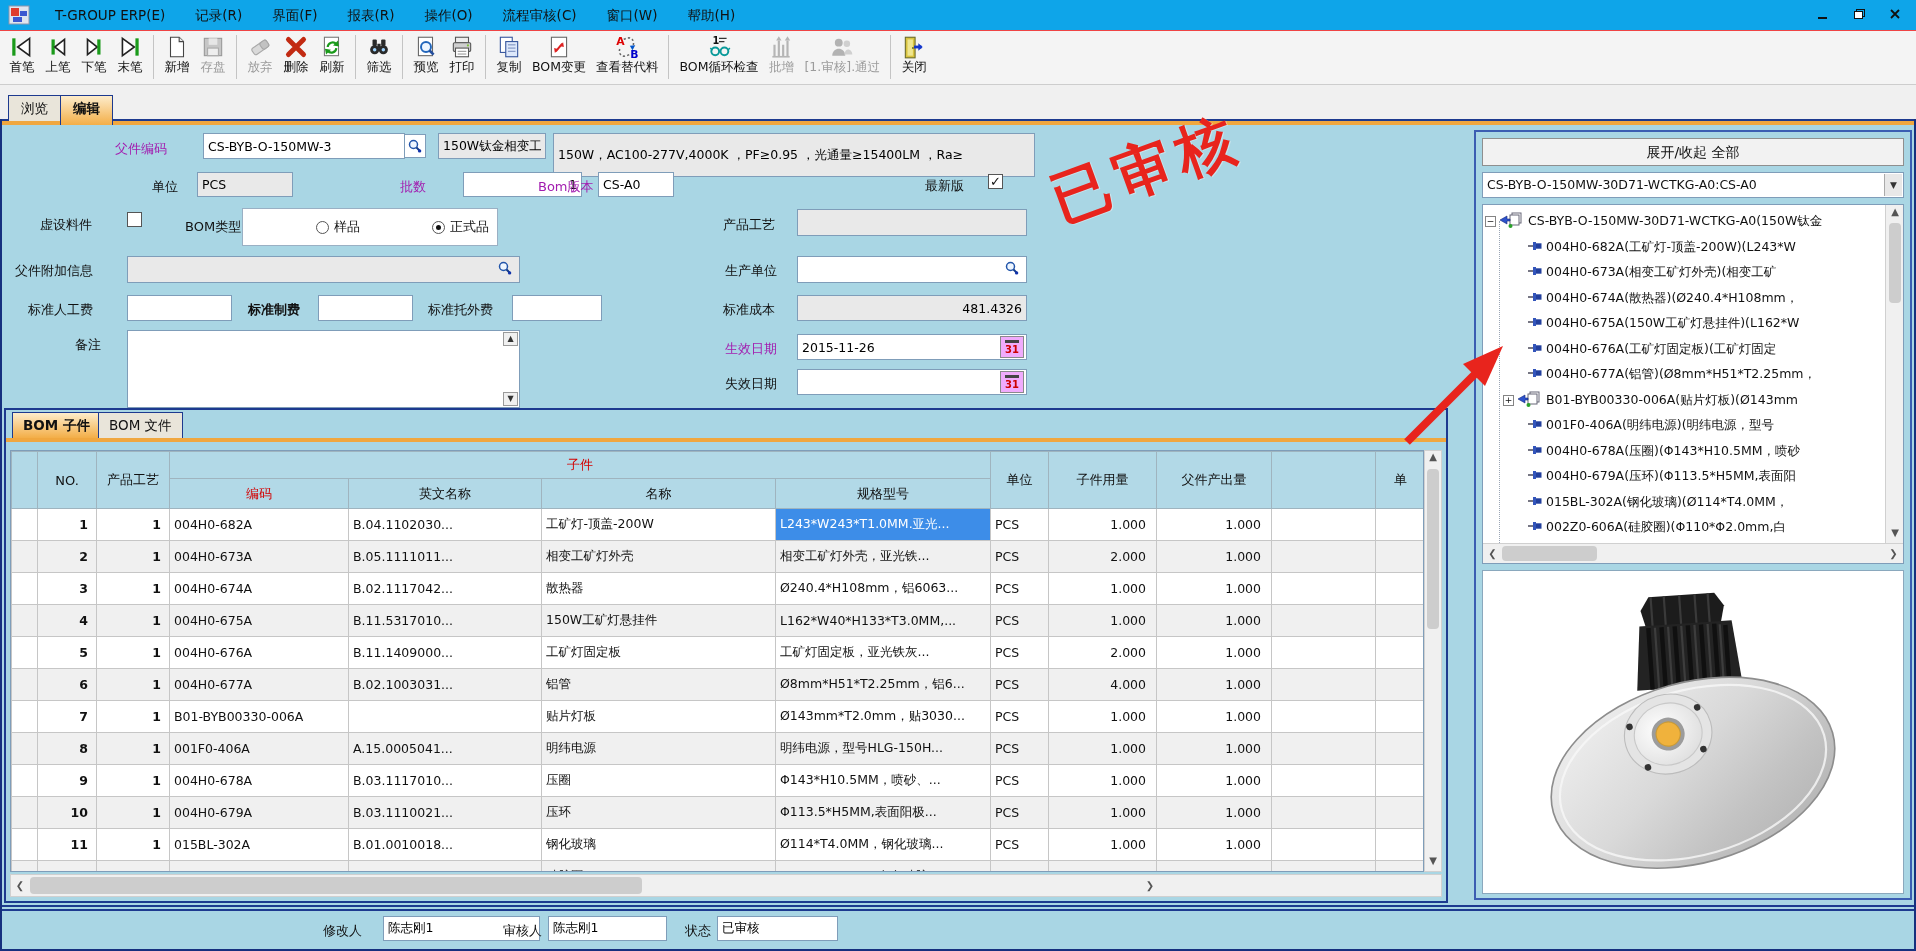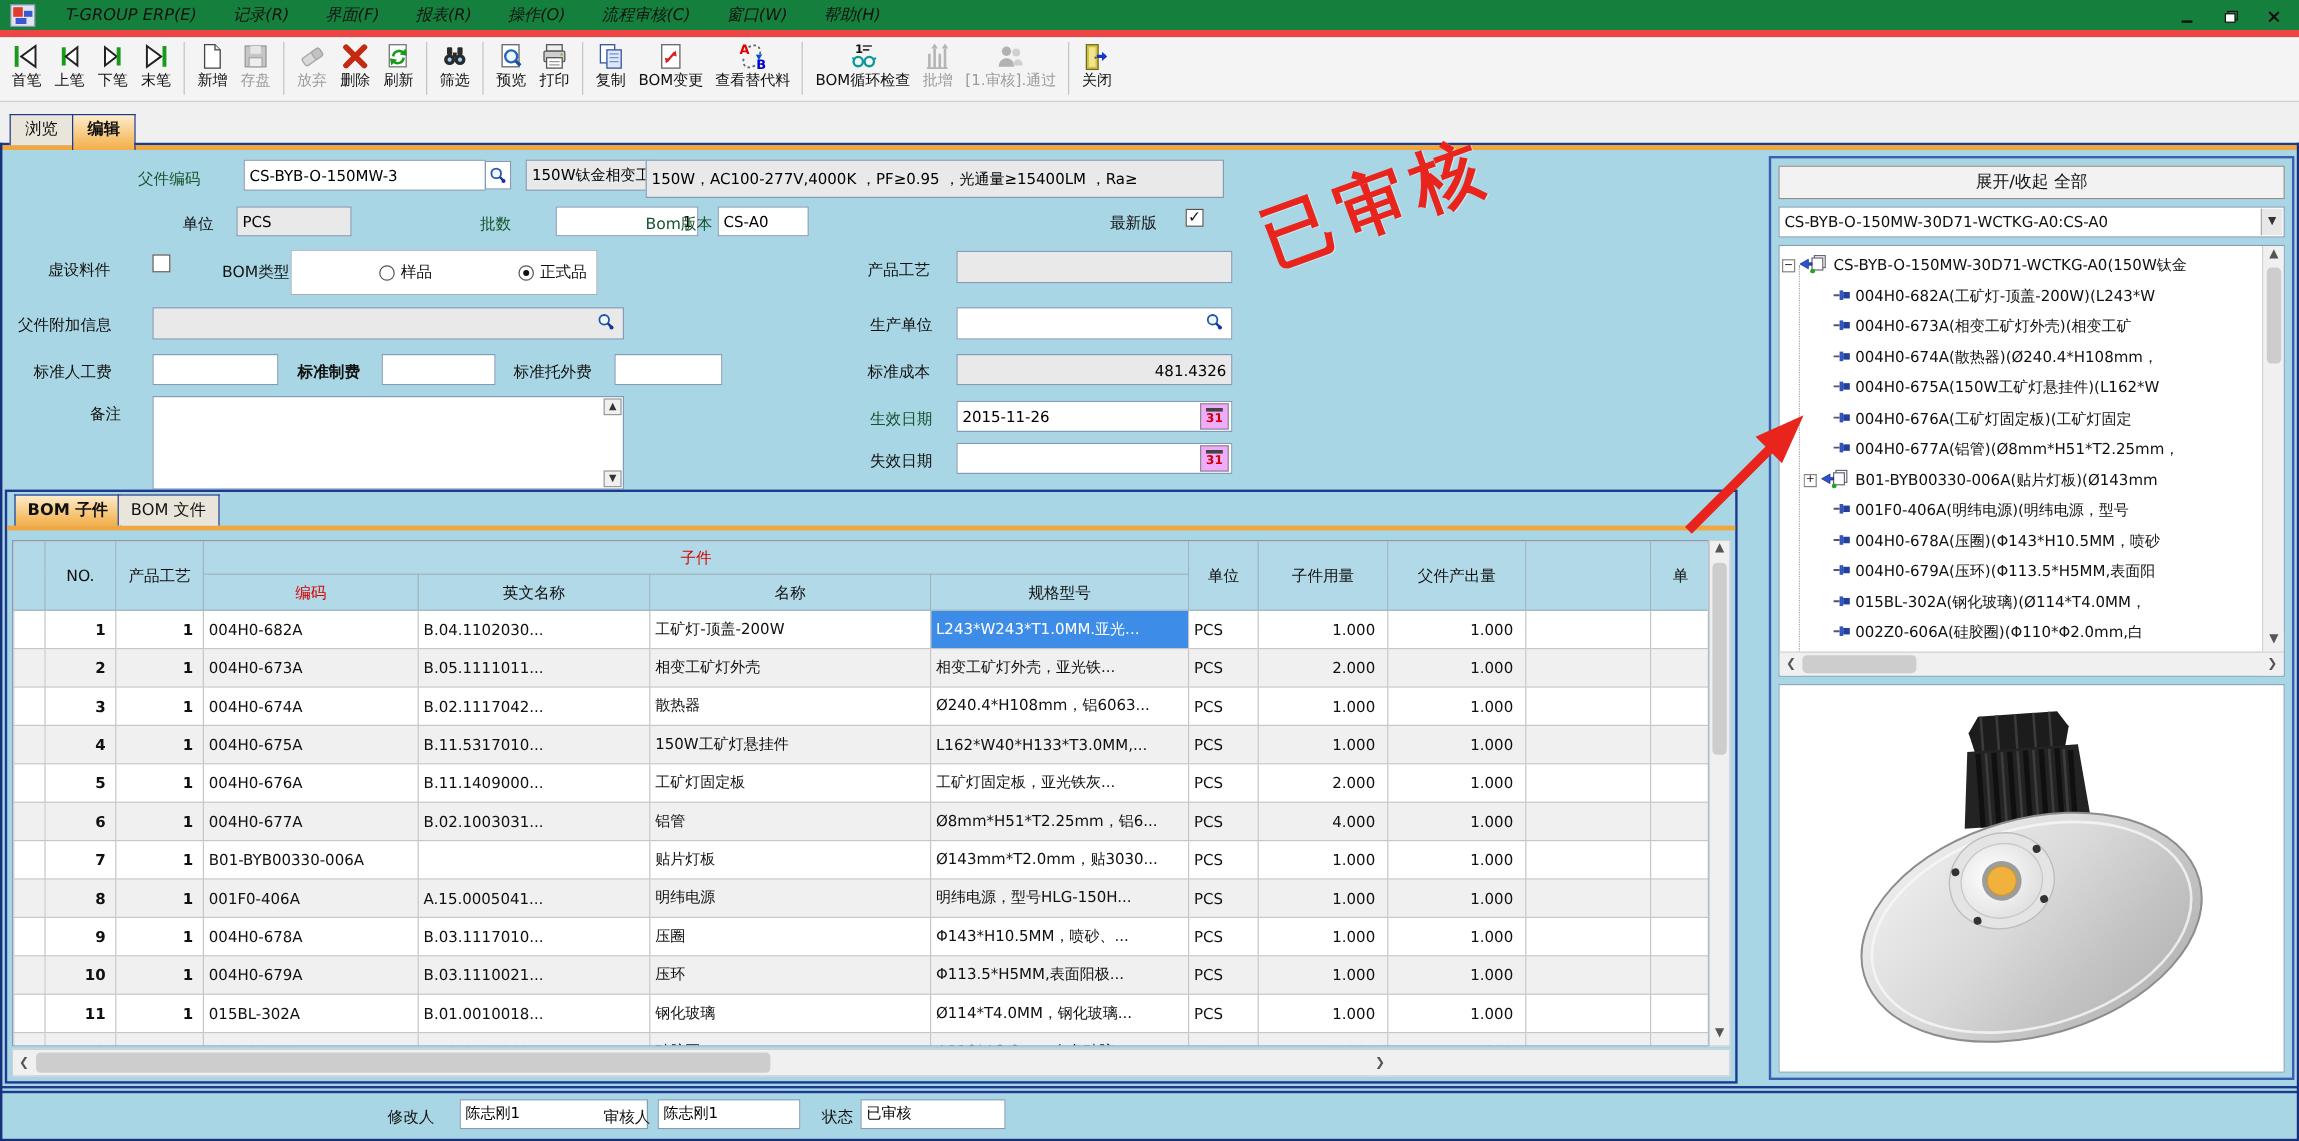--- a/index.html
+++ b/index.html
@@ -1,22 +1,22 @@
 <!DOCTYPE html>
 <html><head>
 <meta charset="utf-8">
 <style>
   * { margin:0; padding:0; box-sizing:border-box; }
   html,body { width:1916px; height:951px; }
   #app { position:relative; width:1916px; height:951px; overflow:hidden;
          background:#a9d6e4; font-family:"DejaVu Sans","Liberation Sans",sans-serif; font-size:13px; color:#111; }
 
   
-  .menubar { position:absolute; left:0; top:0; width:100%; height:31px; background:#15803d;
-             border-bottom:6px solid #ef4444; display:flex; align-items:center; z-index:40;font-style:italic; }
+  .menubar { position:absolute; left:0; top:0; width:100%; height:31px; background:#0ea5e9;
+             border-bottom:1px solid #ef4444; display:flex; align-items:center; z-index:40; }
   .applogo { width:22px; height:20px; margin:0 10px 0 8px; }
   .menu-item { padding:0 15px; font-size:13.5px; line-height:30px; white-space:nowrap; cursor:default; }
   .wctrl { position:absolute; right:6px; top:2px; display:flex; gap:6px; }
   .wbtn { width:30px; height:24px; display:flex; align-items:center; justify-content:center; }
 
   
   .toolbar { position:absolute; left:0; top:31px; width:100%; height:54px; background:#f4f4f4;
              border-bottom:1px solid #cdcdcd; display:flex; align-items:flex-start; padding:2px 2px 0 4px; z-index:40; }
   .tbtn { display:flex; flex-direction:column; align-items:center; padding:1px 5px; cursor:default; }
   .tbtn .ticon { width:26px; height:26px; }
@@ -27,21 +27,21 @@
   
   .tabstrip-bg { position:absolute; left:0; top:85px; width:100%; height:34px; background:#f0f0f0; }
   .main-topline { position:absolute; left:0; top:119px; width:100%; height:2px; background:#1d3a8f; z-index:5; }
   .main-orange  { position:absolute; left:0; top:121px; width:100%; height:4px; background:#f0a73f; z-index:5; }
   .vtab { position:absolute; top:95px; height:26px; padding:0 12px; line-height:25px; font-size:13.5px;
           border:1px solid #1d3a8f; border-bottom:none; background:#e9e5da; z-index:6; }
   .vtab.active { background:linear-gradient(#fdeccb,#f3ae47); font-weight:bold; height:30px; z-index:7; }
 
   
   .lbl { position:absolute; white-space:nowrap; font-size:13px; z-index:3; }
-  .lbl.red { color:#14532d; }
+  .lbl.red { color:#a21caf; }
   .fld { position:absolute; border:1px solid #7f9db9; background:#fff; font-size:12.5px; padding:0 4px;
          font-family:inherit; z-index:3; }
   .fld.ro { background:#e9e9e9; }
   .fld.rt { text-align:right; }
   .magbtn { position:absolute; z-index:4; width:22px; height:24px; background:#fff; border:1px solid #7f9db9;
             display:flex; align-items:center; justify-content:center; }
   .maginl { position:absolute; z-index:4; width:18px; height:18px; }
   .calbtn { position:absolute; z-index:4; width:24px; height:22px; background:#f0abfc; border:1px solid #8a8a8a;
             font-size:10px; color:#c00; font-weight:bold; display:flex; align-items:center; justify-content:center; }
   .calbtn i { font-style:normal; border-top:3px solid #444; padding-top:1px; }
@@ -337,21 +337,21 @@
   <div class="lbl red" style="left:115px;top:140px;">父件编码</div>
   <input class="fld" style="left: 203px; top: 133px; width: 202px; height: 26px;" value="CS-BYB-O-150MW-3">
   <span class="magbtn" style="left:404px;top:134px;">
     <svg width="16" height="16" viewBox="0 0 16 16">
         <circle cx="6.5" cy="6.5" r="4" fill="#eef6ff" stroke="#2255aa" stroke-width="1.5"></circle>
         <line x1="9.5" y1="9.5" x2="12.6" y2="12.6" stroke="#123a88" stroke-width="2"></line>
         <circle cx="12.6" cy="12.9" r="1.7" fill="#1133aa"></circle>
       </svg>
     </span>
   <input class="fld ro" style="left: 438px; top: 133px; width: 108px; height: 26px;" readonly="" value="150W钛金相变工矿灯">
-  <input class="fld ro" style="left: 538px; top: 133px; width: 482px; height: 32px;" readonly="" value="150W，AC100-277V,4000K ，PF≥0.95 ，光通量≥15400LM ，Ra≥">
+  <input class="fld ro" style="left: 553px; top: 133px; width: 482px; height: 44px;" readonly="" value="150W，AC100-277V,4000K ，PF≥0.95 ，光通量≥15400LM ，Ra≥">
 
   <div class="lbl" style="left:152px;top:178px;">单位</div>
   <input class="fld ro" style="left: 197px; top: 172px; width: 96px; height: 25px;" readonly="" value="PCS">
   <div class="lbl red" style="left:400px;top:178px;">批数</div>
   <input class="fld rt" style="left: 463px; top: 172px; width: 119px; height: 25px;" value="1">
   <div class="lbl red" style="left:538px;top:178px;">Bom版本</div>
   <input class="fld" style="left: 598px; top: 172px; width: 76px; height: 25px;" value="CS-A0">
   <div class="lbl" style="left:925px;top:177px;">最新版</div>
   <div class="cbox" style="left:988px;top:174px;">✓</div>
 

